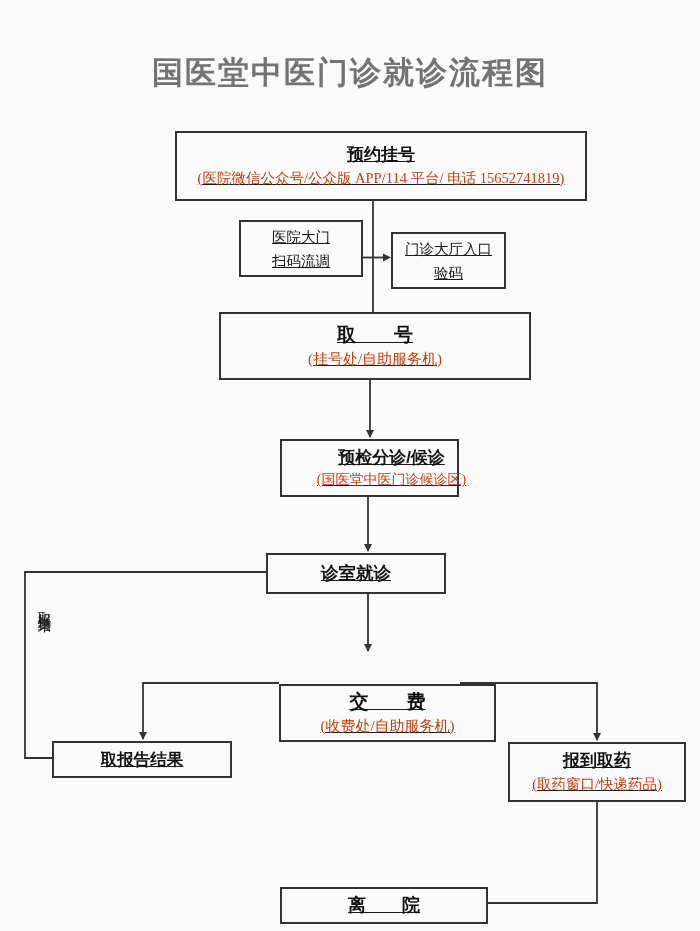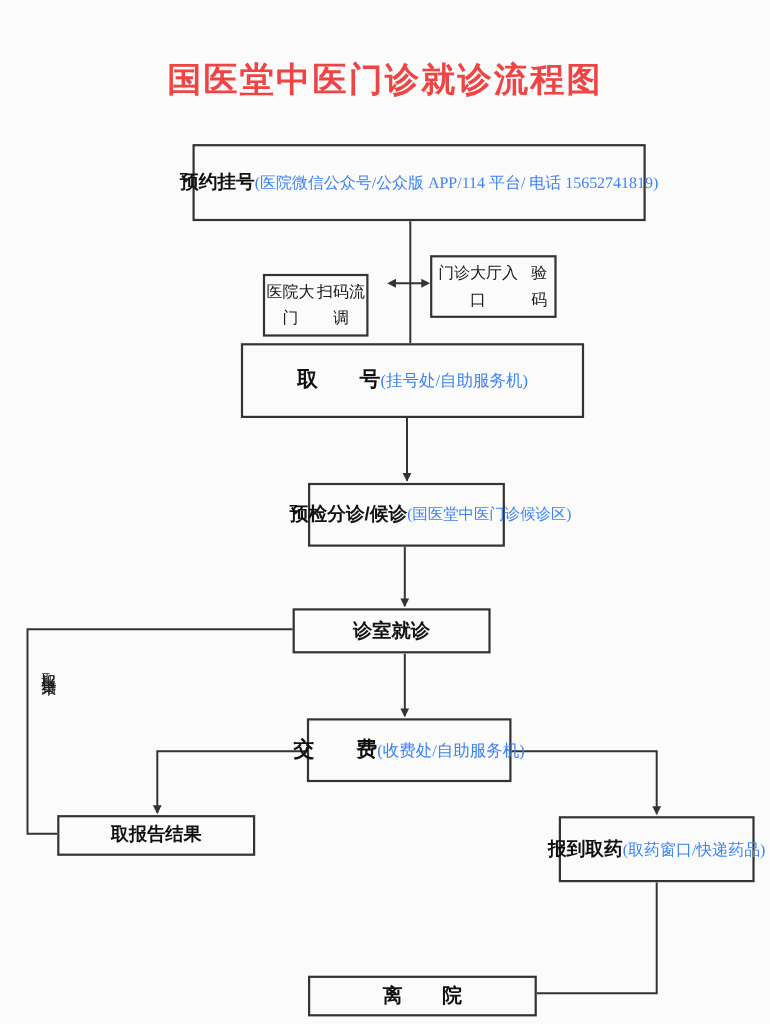--- a/index.html
+++ b/index.html
@@ -16,73 +16,74 @@
     color:#1a1a1a;
     overflow:hidden;
   }
   .page-title{
     position:absolute;
     left:0;top:52px;width:100%;
     text-align:center;
     font-size:31px;
     font-weight:bold;
     letter-spacing:2px;
-    color:#ef4444;
+    color:#737373;
   }
   .connectors{
     position:absolute;left:0;top:0;width:700px;height:931px;
   }
   .node{
     position:absolute;
     border:2px solid #333;
     box-sizing:border-box;
     background:#fbfbfb;
     display:flex;
-    flex-direction:row;
+    flex-direction:column;
     align-items:center;
     justify-content:center;
     text-align:center;
+    text-decoration:underline;
   }
   .node .t{
     font-weight:bold;
     color:#111;
     line-height:1.25;
     white-space:pre;
   }
   .node .s{
     font-family:"Liberation Serif","DejaVu Serif",serif;
     font-weight:normal;
-    color:#3b82f6;
+    color:#c2410c;
     line-height:1.3;
     margin-top:3px;
     white-space:nowrap;
   }
   
   .n-appointment{left:175px;top:131px;width:412px;height:70px;}
   .n-appointment .t{font-size:17px;}
   .n-appointment .s{font-size:14.5px;}
 
-  .n-gate{left:239px;top:249px;width:96px;height:57px;}
+  .n-gate{left:239px;top:220px;width:124px;height:57px;}
   .n-lobby{left:391px;top:232px;width:115px;height:57px;}
   .n-gate .p, .n-lobby .p{
     font-size:14.5px;color:#161616;line-height:24px;font-weight:normal;
   }
 
   .n-getnumber{left:219px;top:312px;width:312px;height:68px;}
   .n-getnumber .t{font-size:19px;}
   .n-getnumber .s{font-size:15px;}
 
   .n-triage{left:280px;top:439px;width:179px;height:58px;padding-left:44px;}
   .n-triage .t{font-size:17px;}
   .n-triage .s{font-size:14px;}
 
   .n-consult{left:266px;top:553px;width:180px;height:41px;}
   .n-consult .t{font-size:17.5px;}
 
-  .n-pay{left:279px;top:653px;width:186px;height:58px;}
+  .n-pay{left:279px;top:684px;width:217px;height:58px;}
   .n-pay .t{font-size:19px;}
   .n-pay .s{font-size:15px;}
 
   .n-test{left:52px;top:741px;width:180px;height:37px;}
   .n-test .t{font-size:16.5px;}
 
   .n-pharmacy{left:508px;top:742px;width:178px;height:60px;}
   .n-pharmacy .t{font-size:17px;}
   .n-pharmacy .s{font-size:14.5px;}
 

